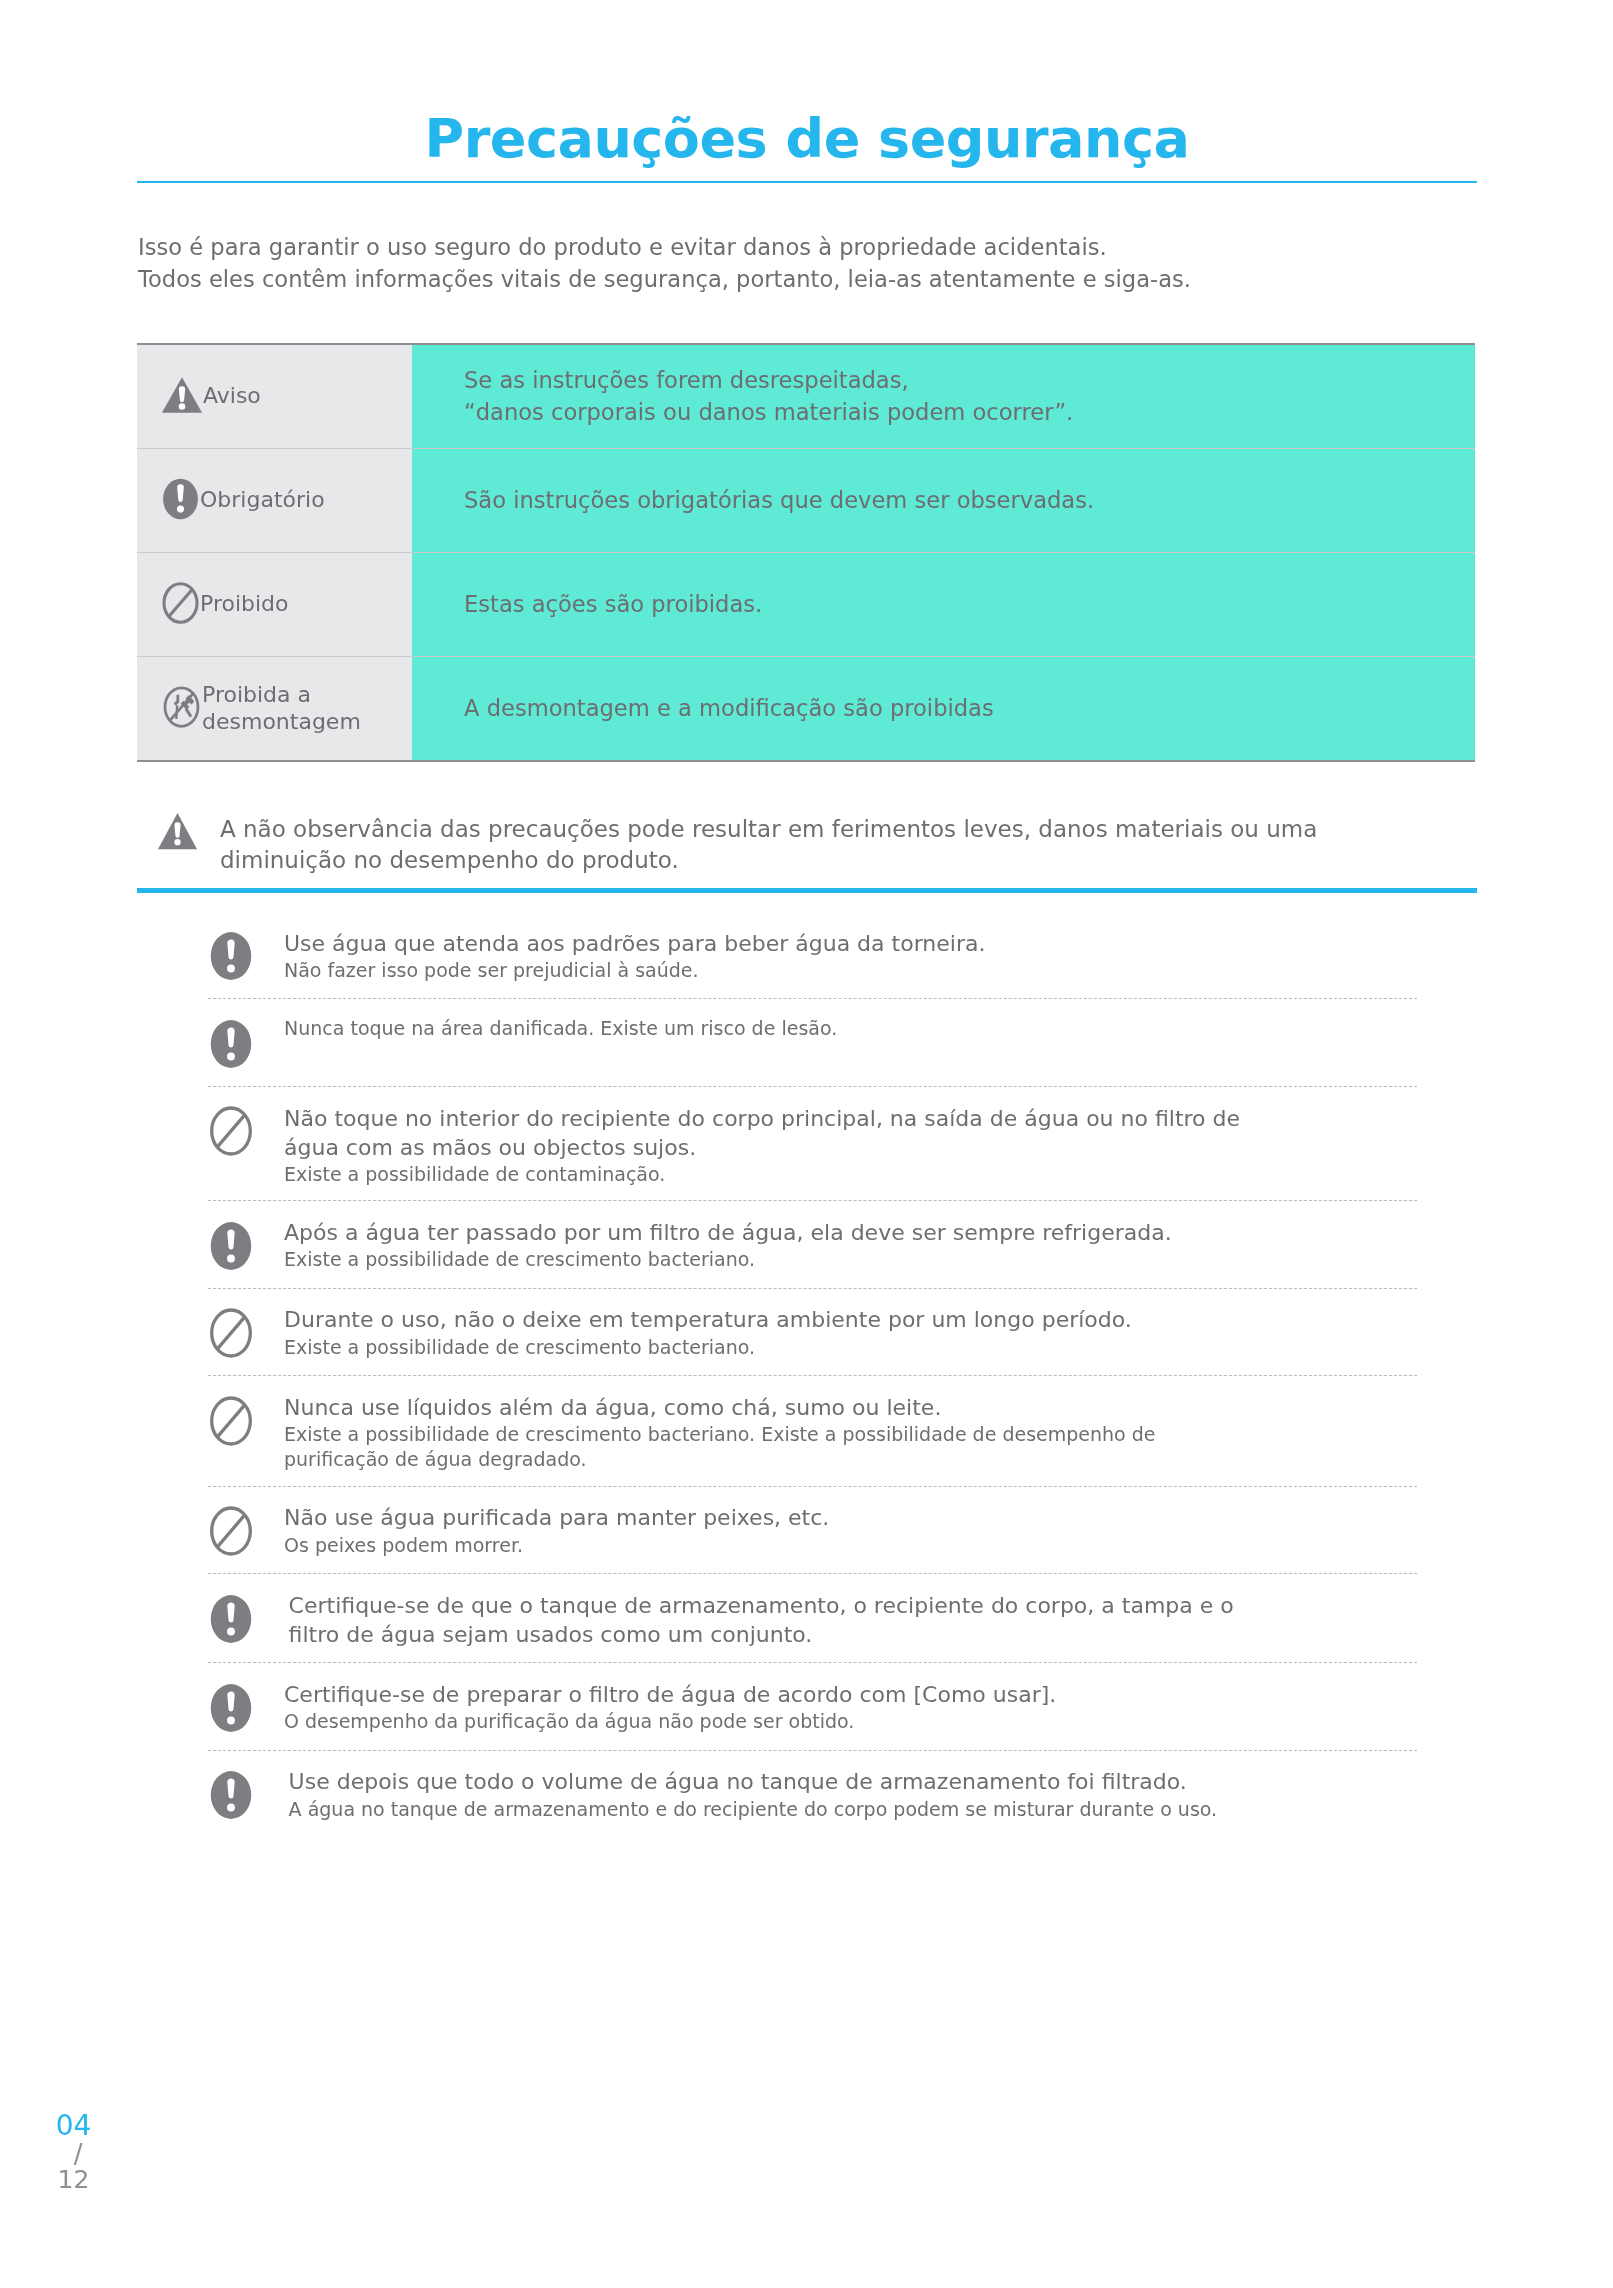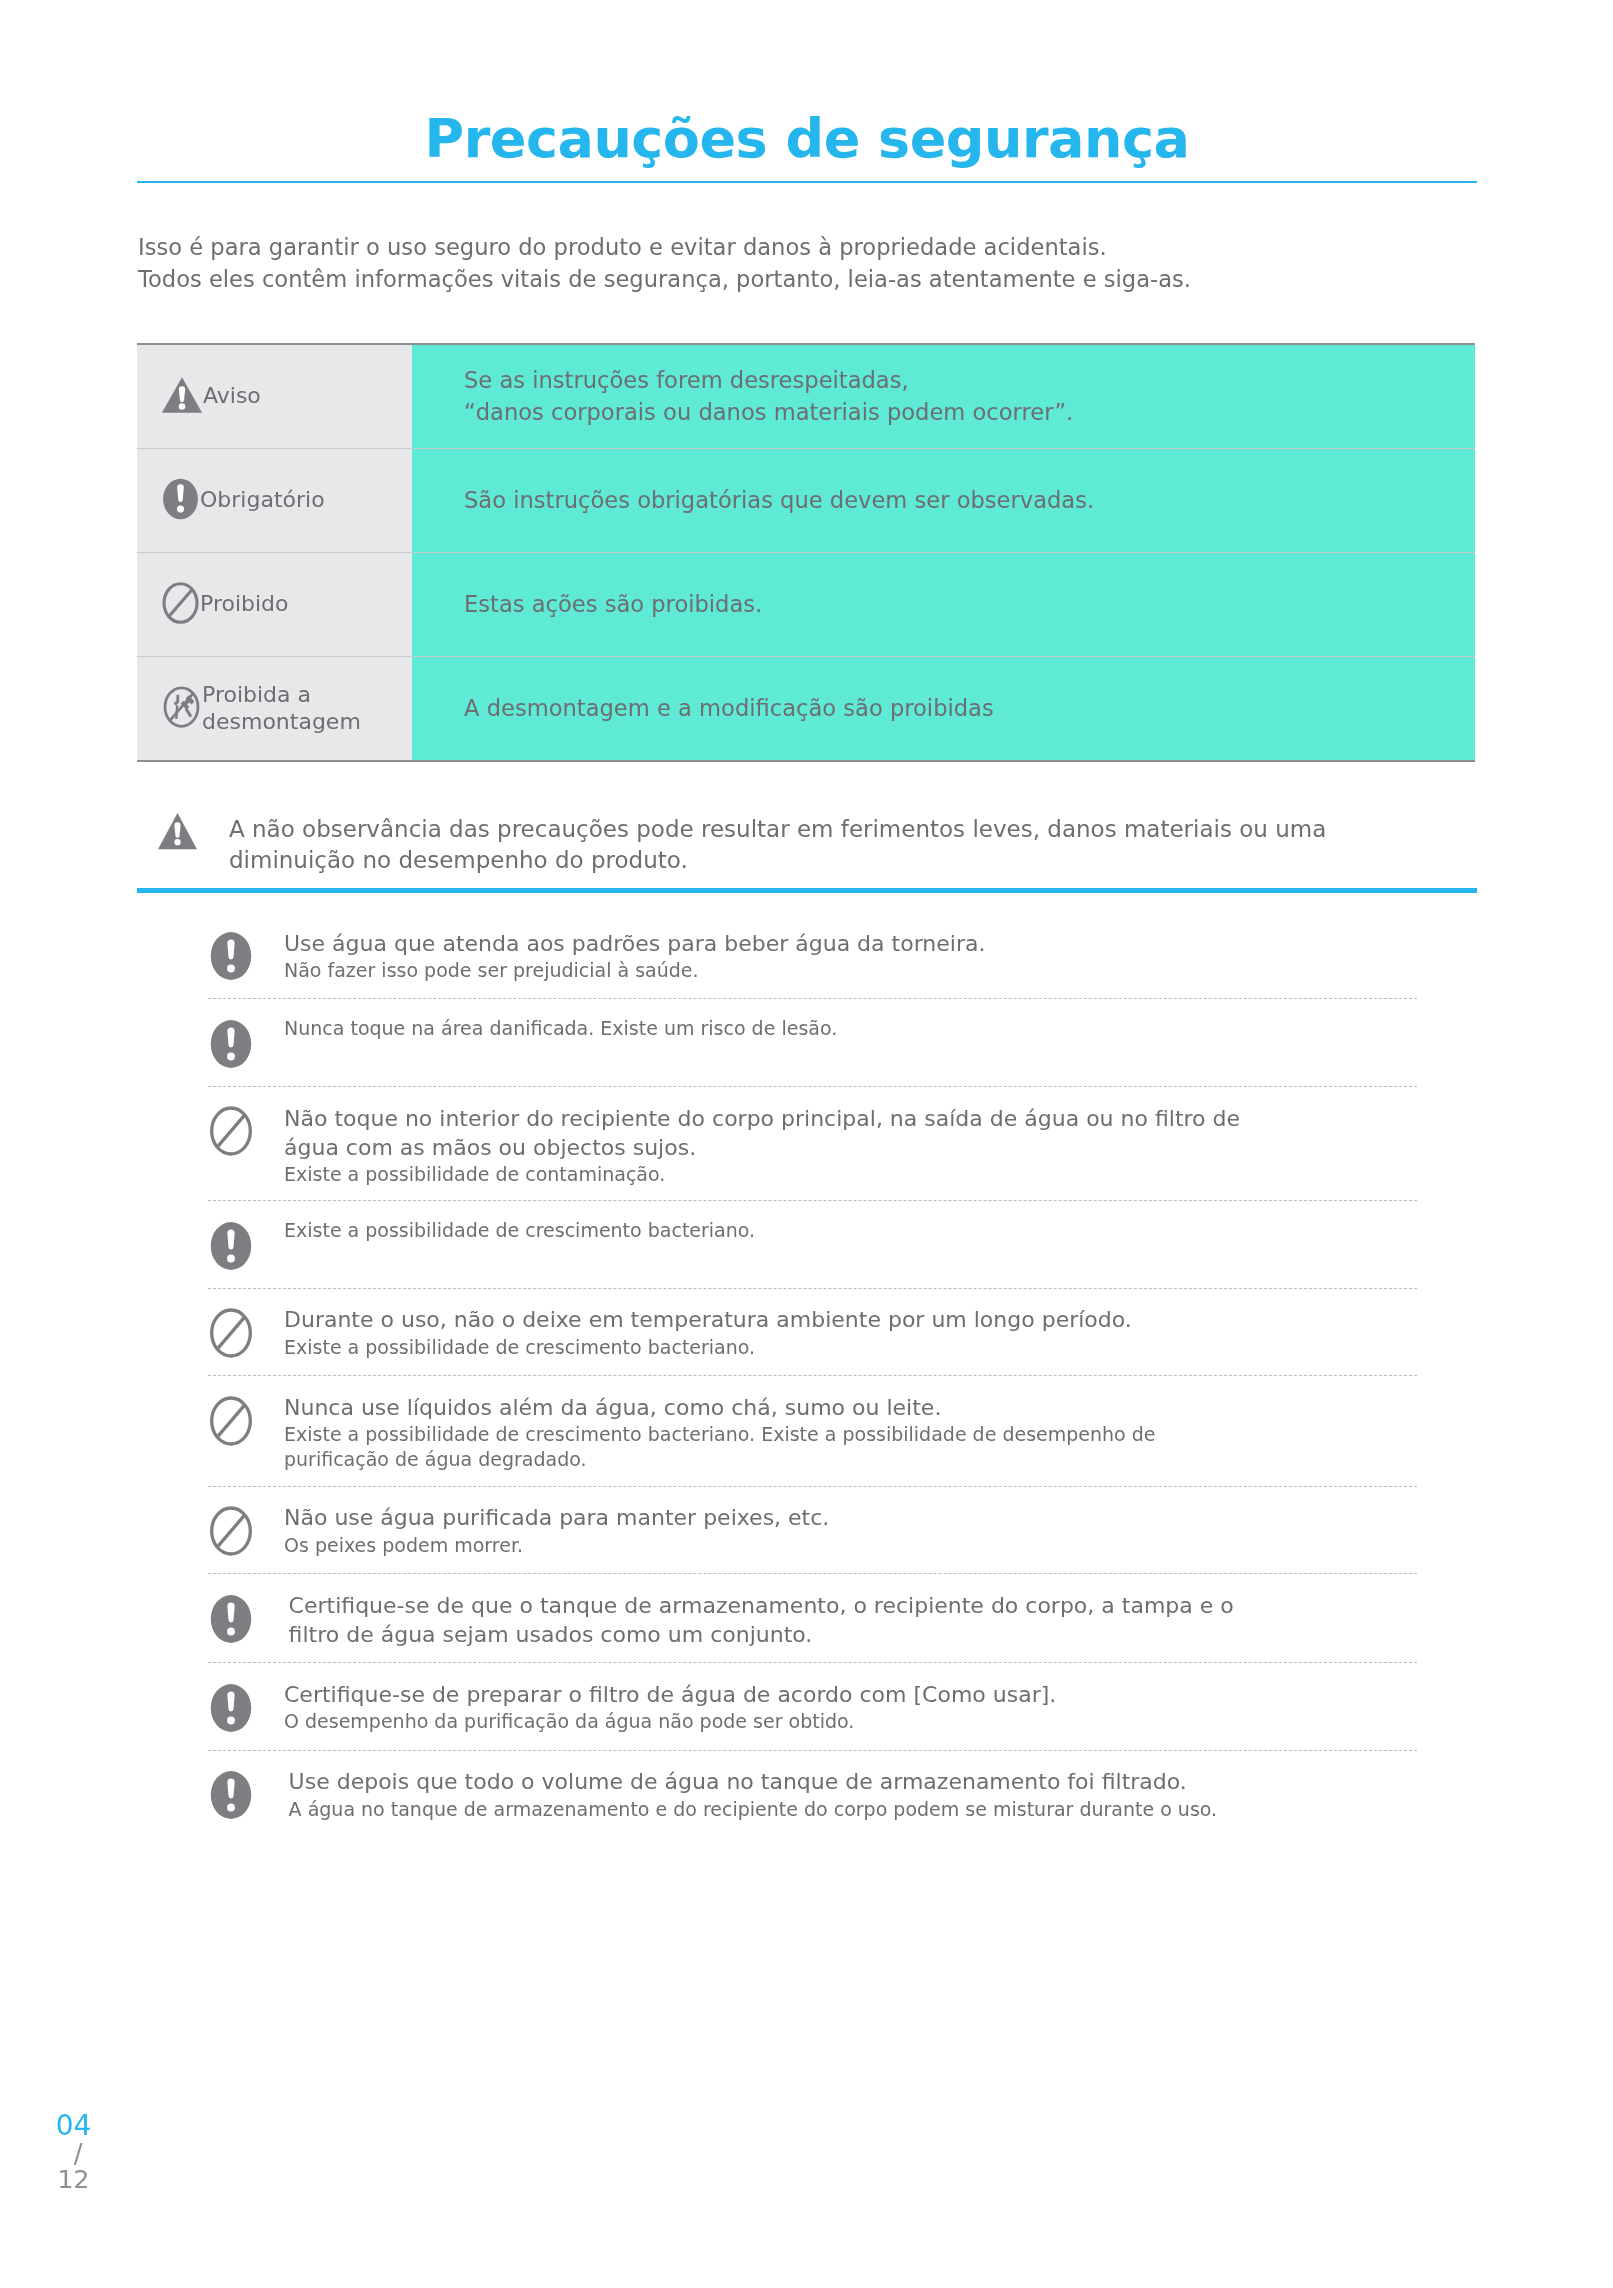--- a/index.html
+++ b/index.html
@@ -104,21 +104,21 @@
   .ico { flex: 0 0 auto; display: block; }
 
   
   .caution {
     position: absolute;
     left: 157px;
     top: 812px;
     width: 1320px;
     display: flex;
     align-items: flex-start;
-    gap: 31px;
+    gap: 22px;
   }
   .caution-text {
     font-size: 23px;
     line-height: 1.36;
     color: #6d6e71;
     padding-top: 1.8px;
   }
   .caution-text div { white-space: nowrap; }
 
   .blue-rule {
@@ -363,20 +363,23 @@
 
     <div class="list-item">
       <div class="li-icon">
         <svg width="46" height="52" viewBox="0 0 50 56">
           <ellipse cx="25" cy="28" rx="22" ry="26" fill="#7c7e81"></ellipse>
           <path d="M25 10 a4 4 0 0 1 4 4.2 l-1.3 15 a2.7 2.7 0 0 1 -5.4 0 l-1.3 -15 A4 4 0 0 1 25 10 Z" fill="#ffffff"></path>
           <circle cx="25" cy="41.5" r="4.3" fill="#ffffff"></circle>
         </svg>
       </div>
       <div class="li-body">
+        <div class="li-main">
+          <div>Após a água ter passado por um filtro de água, ela deve ser sempre refrigerada.</div>
+        </div>
         <div class="li-sub">
           <div>Existe a possibilidade de crescimento bacteriano.</div>
         </div>
       </div>
     </div>
     <div class="dash-sep"></div>
 
     <div class="list-item">
       <div class="li-icon">
         <svg width="46" height="52" viewBox="0 0 50 56">

